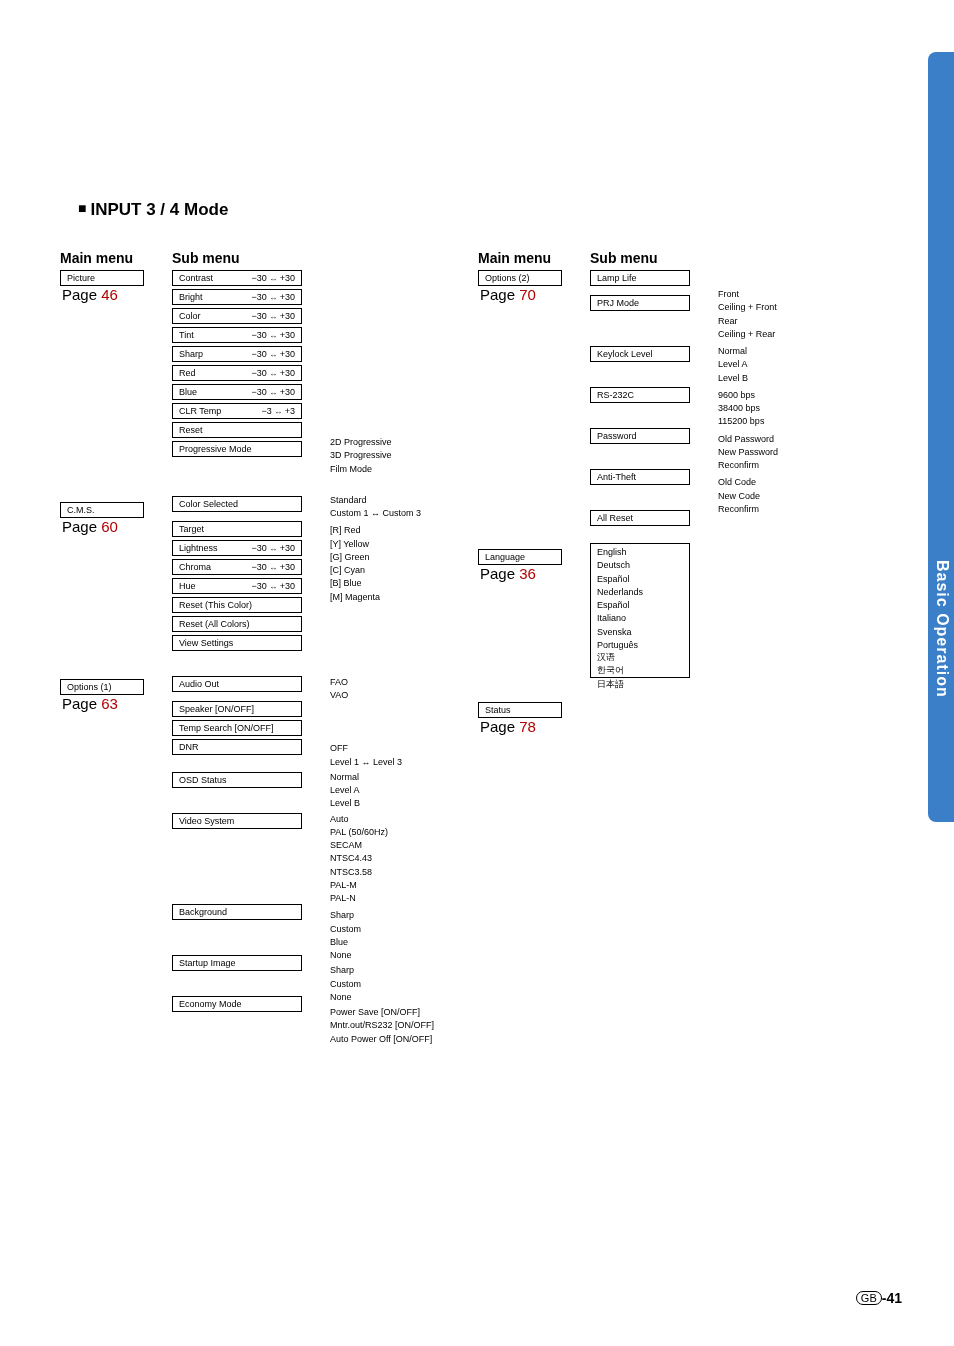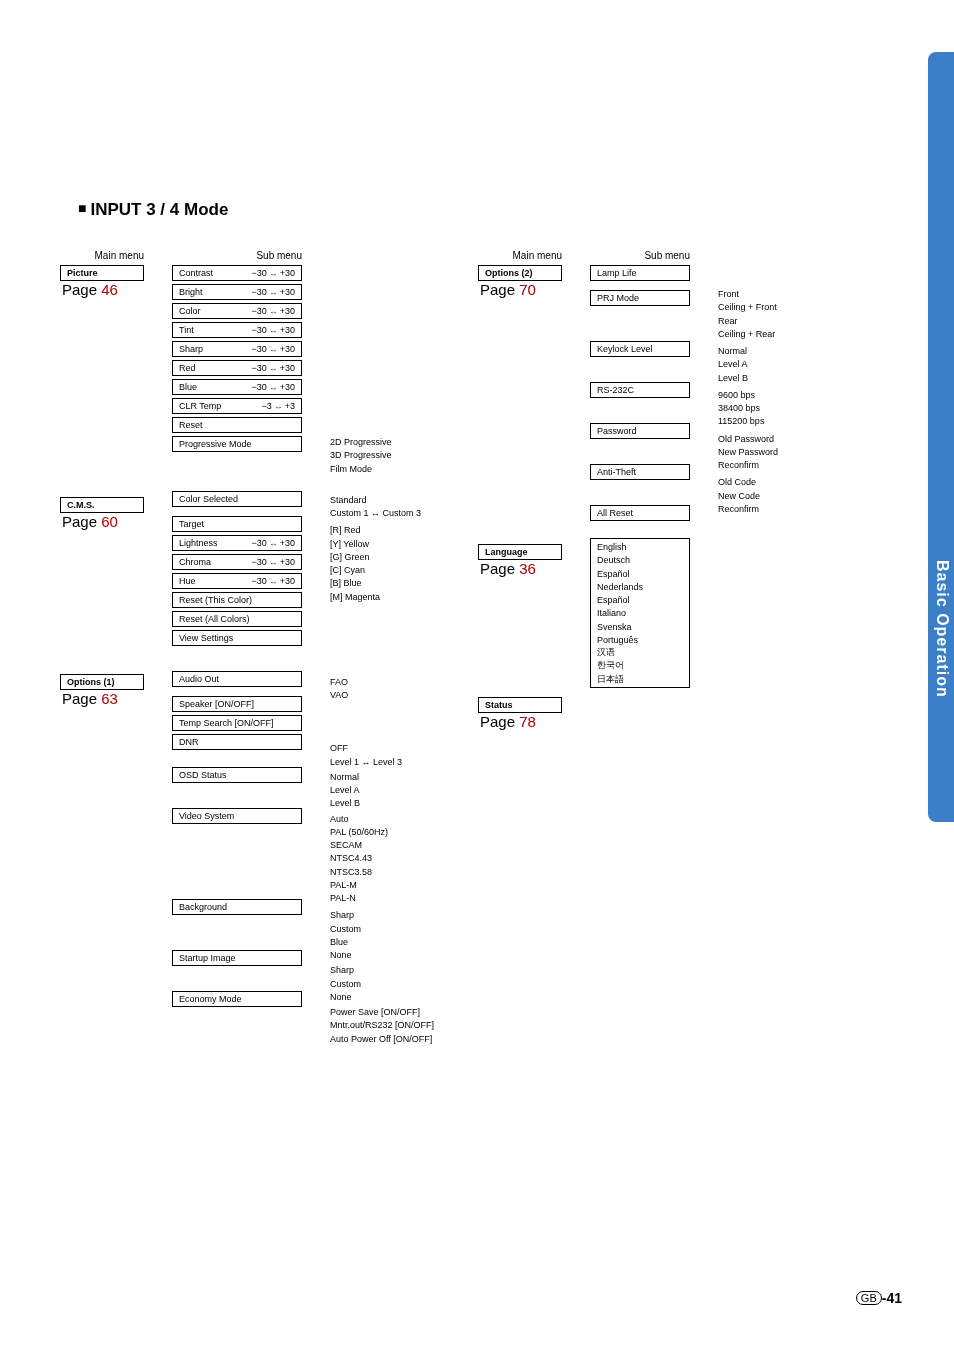--- a/index.html
+++ b/index.html
@@ -25,35 +25,34 @@
     font-size: 14px;
     vertical-align: 2px;
     margin-right: 4px;
   }
   .diagram {
     display: flex;
     gap: 28px;
     font-size: 9px;
   }
   .col { }
-  .hdr { font-weight: normal; font-size: 10px; margin-bottom: 4px; text-align: right; }
+  .hdr { font-weight: bold; font-size: 14px; margin-bottom: 4px; text-align: left; }
   .box {
     border: 1px solid #000;
     padding: 2px 6px;
     margin-bottom: 3px;
     background: #fff;
     white-space: nowrap;
   }
   .slider { display: flex; justify-content: space-between; gap: 20px; }
   .slider .arr { font-size: 8px; }
   .maincat {
     border: 1px solid #000;
     padding: 2px 6px;
     margin-bottom: 0;
-    font-weight: bold;
   }
   .pageref { font-size: 15px; margin-bottom: 14px; padding-left: 2px; }
   .pageref .num { color: #b00000; }
   .plain { padding: 1px 0; white-space: nowrap; line-height: 1.25; }
   .vstack { display: flex; flex-direction: column; }
   .spacer-sm { height: 6px; }
   .cjk { font-family: Liberation Mono, monospace; }
   .sidebar-tab {
     position: absolute;
     right: 0;
@@ -297,21 +296,21 @@
         <div style="height:22px"></div>
         <div class="box">RS-232C</div>
         <div style="height:22px"></div>
         <div class="box">Password</div>
         <div style="height:22px"></div>
         <div class="box">Anti-Theft</div>
         <div style="height:22px"></div>
         <div class="box">All Reset</div>
       </div>
       <div style="height:14px"></div>
-      <div class="box" style="height:150px">
+      <div class="box" style="height:135px">
         <div class="plain">English</div>
         <div class="plain">Deutsch</div>
         <div class="plain">Español</div>
         <div class="plain">Nederlands</div>
         <div class="plain">Español</div>
         <div class="plain">Italiano</div>
         <div class="plain">Svenska</div>
         <div class="plain">Português</div>
         <div class="plain cjk">汉语</div>
         <div class="plain cjk">한국어</div>

